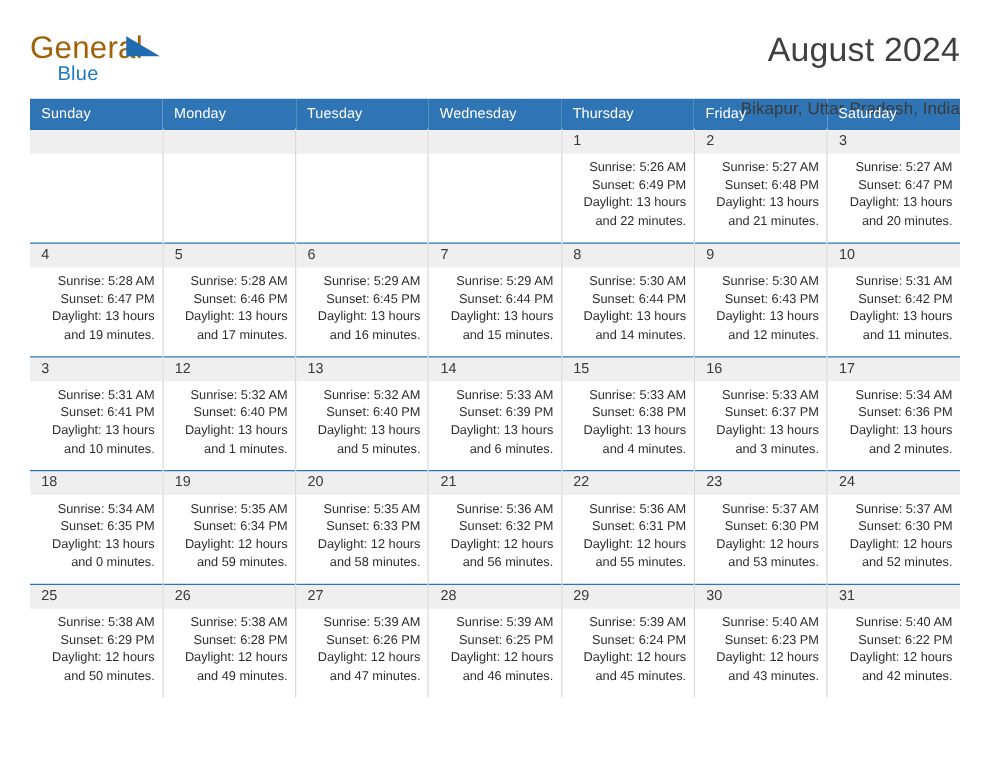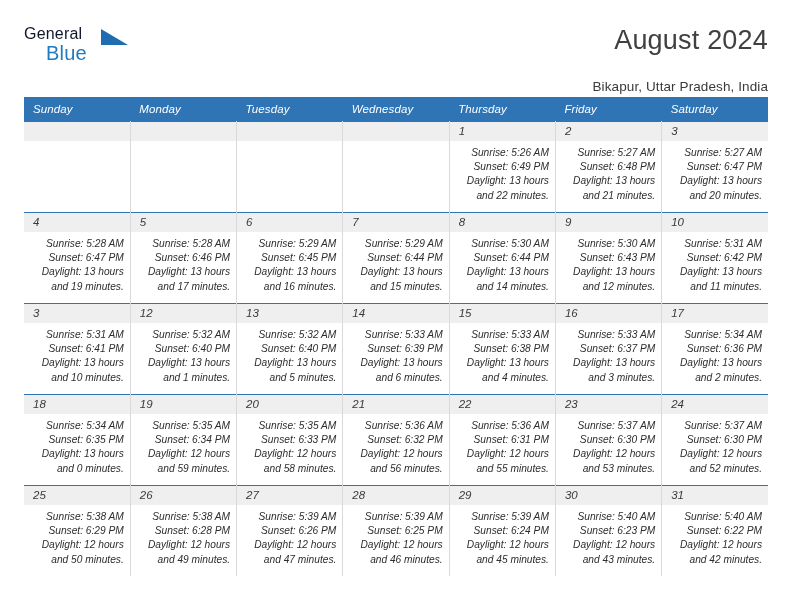--- a/index.html
+++ b/index.html
@@ -31,28 +31,28 @@
     padding-top: 26px;
     box-sizing: border-box;
   }
   .logo {
     position: relative;
     width: 110px;
     line-height: 1;
     user-select: none;
   }
   .logo-general {
-    font-size: 16px;
-    color: #0f172a;
+    font-size: 25px;
+    color: #a16207;
     letter-spacing: 0.2px;
     font-family: "Liberation Sans", sans-serif;
   }
   .logo-blue {
     display: block;
-    font-size: 20px;
+    font-size: 16px;
     color: #1f7ac0;
     margin-top: 1px;
     margin-left: 22px;
     letter-spacing: 0.2px;
   }
   .logo-tri {
     position: absolute;
     left: 77px;
     top: 3px;
     width: 0;
@@ -77,22 +77,21 @@
     color: #3a3a3a;
     margin-top: 25px;
     letter-spacing: 0.1px;
   }
 
   
   .calendar {
     width: 744px;
     border-collapse: collapse;
     table-layout: fixed;
-    margin-top: 24px;
-    font-style: italic;
+    margin-top: 6px;
   }
   .calendar th {
     background: #2f74b5;
     color: #ffffff;
     font-weight: normal;
     font-size: 11.5px;
     text-align: left;
     padding: 6px 0 6px 9px;
     height: 21px;
     box-sizing: border-box;

